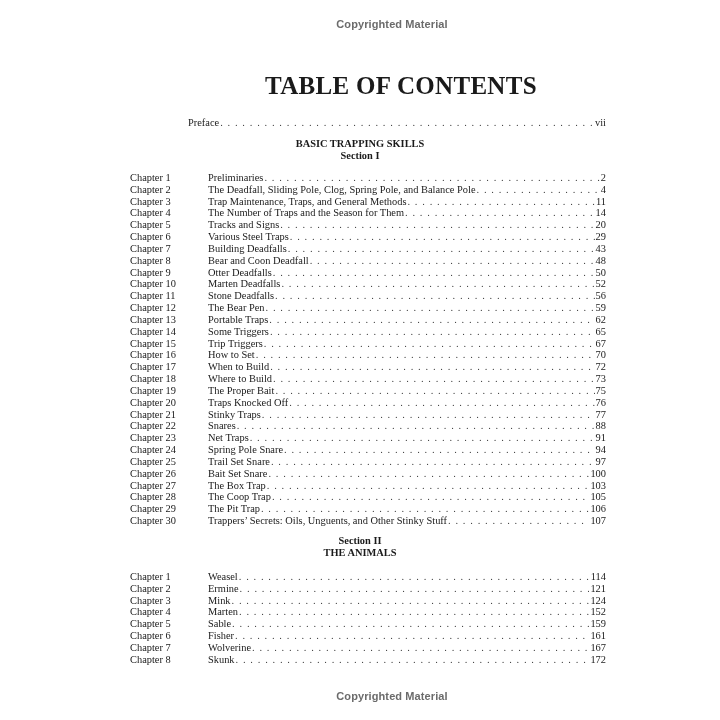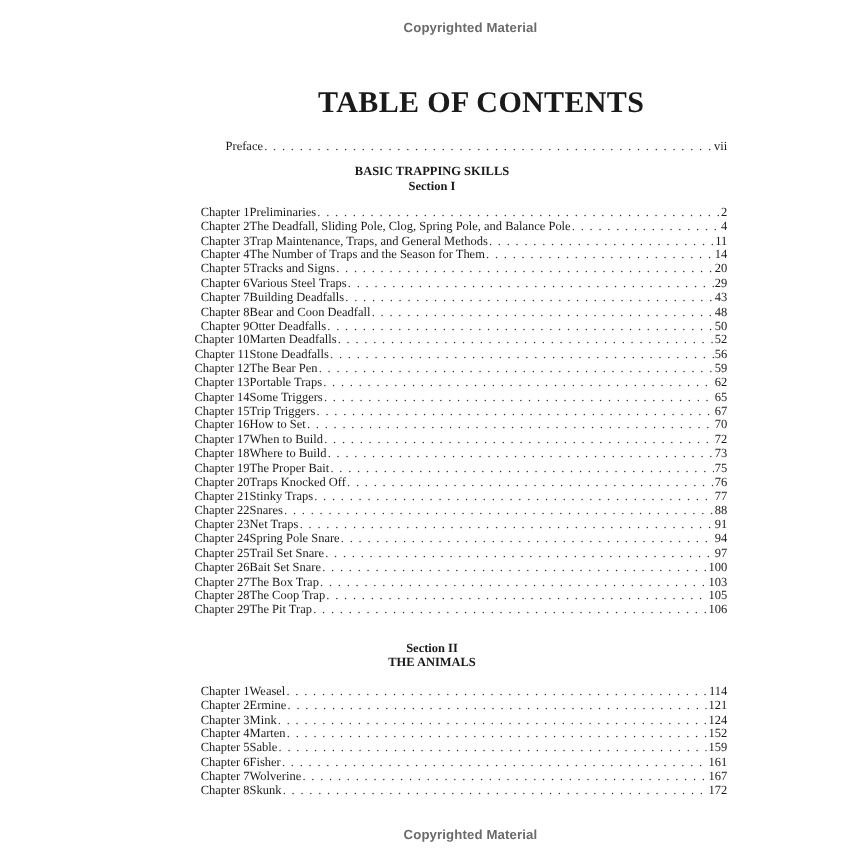--- a/index.html
+++ b/index.html
@@ -97,21 +97,20 @@
       display: flex;
       align-items: baseline;
       height: 11.83px;
       line-height: 11.83px;
       font-size: 10.4px;
       white-space: nowrap;
     }
     .chapter-label {
       width: 78px;
       flex: none;
-      text-align: right;
     }
     .chapter-title {
       flex: none;
     }
   </style>
 </head>
 <body>
 
 <div class="copyright top">Copyrighted Material</div>
 
@@ -296,20 +295,26 @@
       <span class="chapter-title">The Coop Trap</span>
       <span class="leader"></span>
       <span class="page-num">105</span>
     </div>
     <div class="chapter-row">
       <span class="chapter-label">Chapter 29</span>
       <span class="chapter-title">The Pit Trap</span>
       <span class="leader"></span>
       <span class="page-num">106</span>
     </div>
+    <div class="chapter-row">
+      <span class="chapter-label">Chapter 30</span>
+      <span class="chapter-title">Trappers’ Secrets: Oils, Unguents, and Other Stinky Stuff</span>
+      <span class="leader"></span>
+      <span class="page-num">107</span>
+    </div>
   </div>
 
 <div class="section-head section-2">
   <div>Section II</div>
   <div>THE ANIMALS</div>
 </div>
 
 <div class="chapter-list s2">
     <div class="chapter-row">
       <span class="chapter-label">Chapter 1</span>

